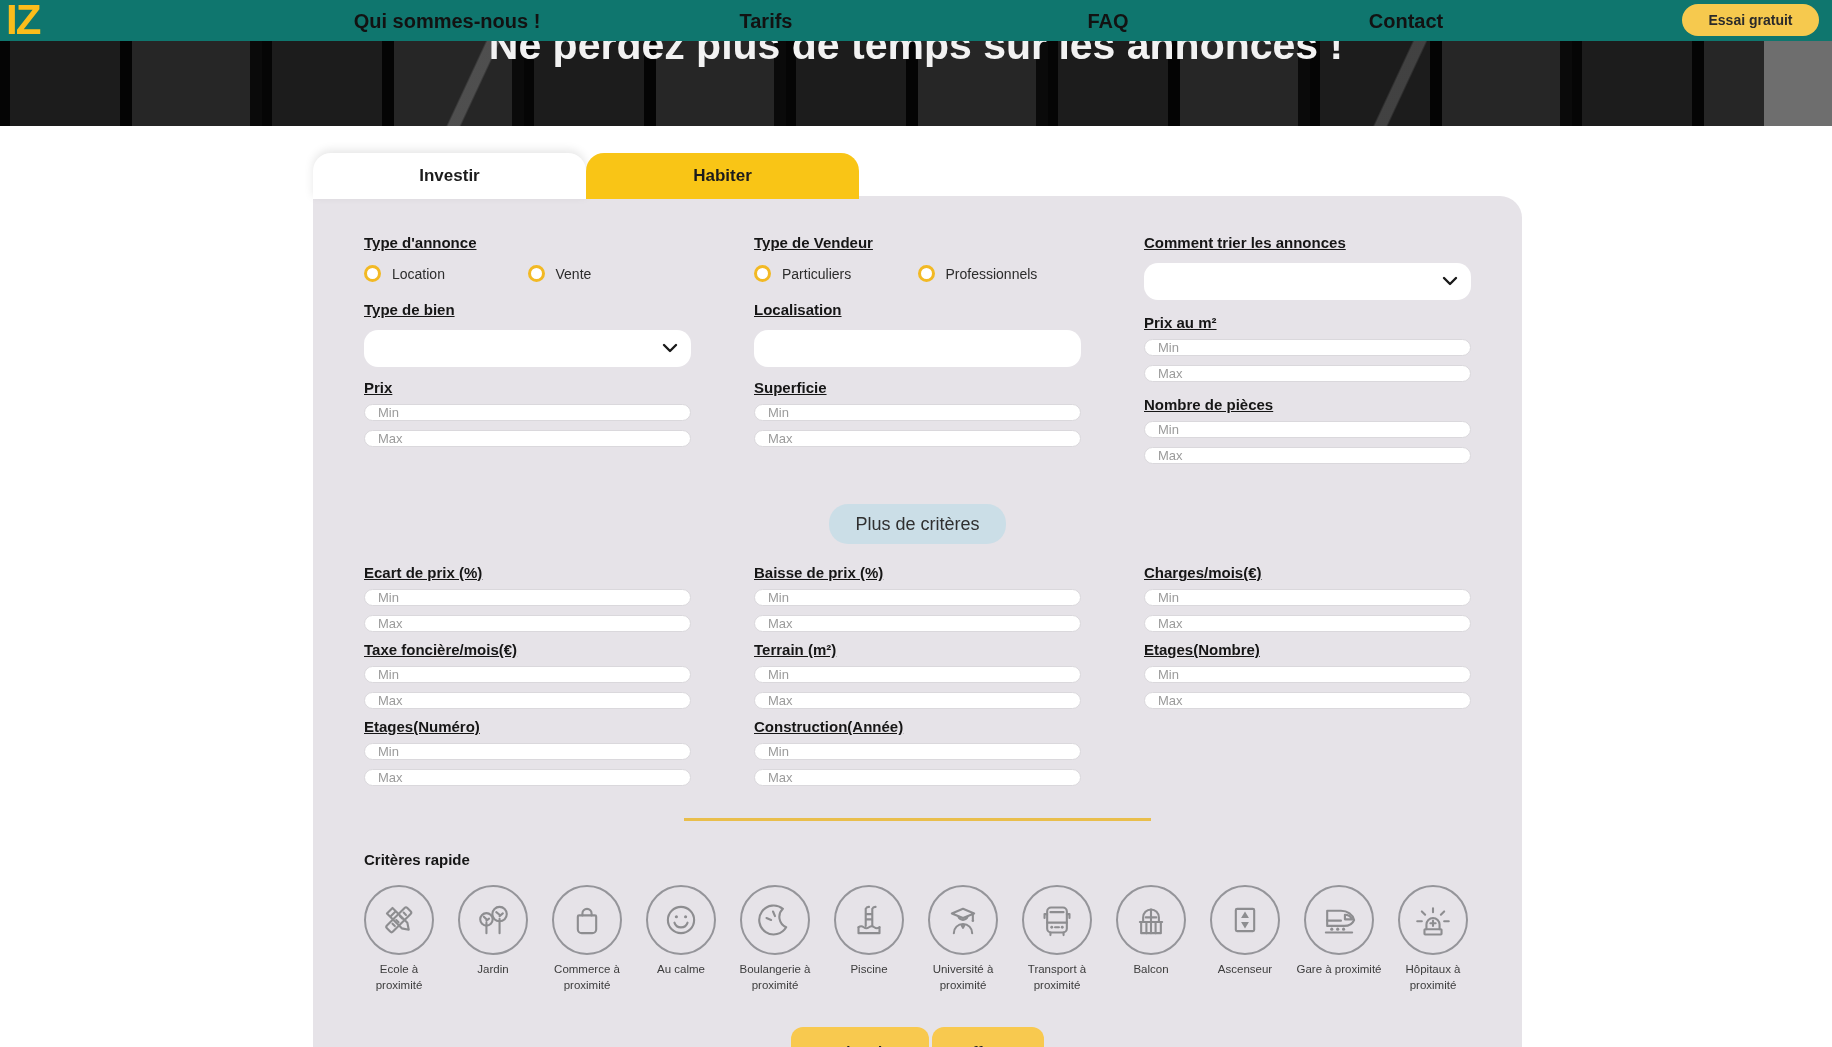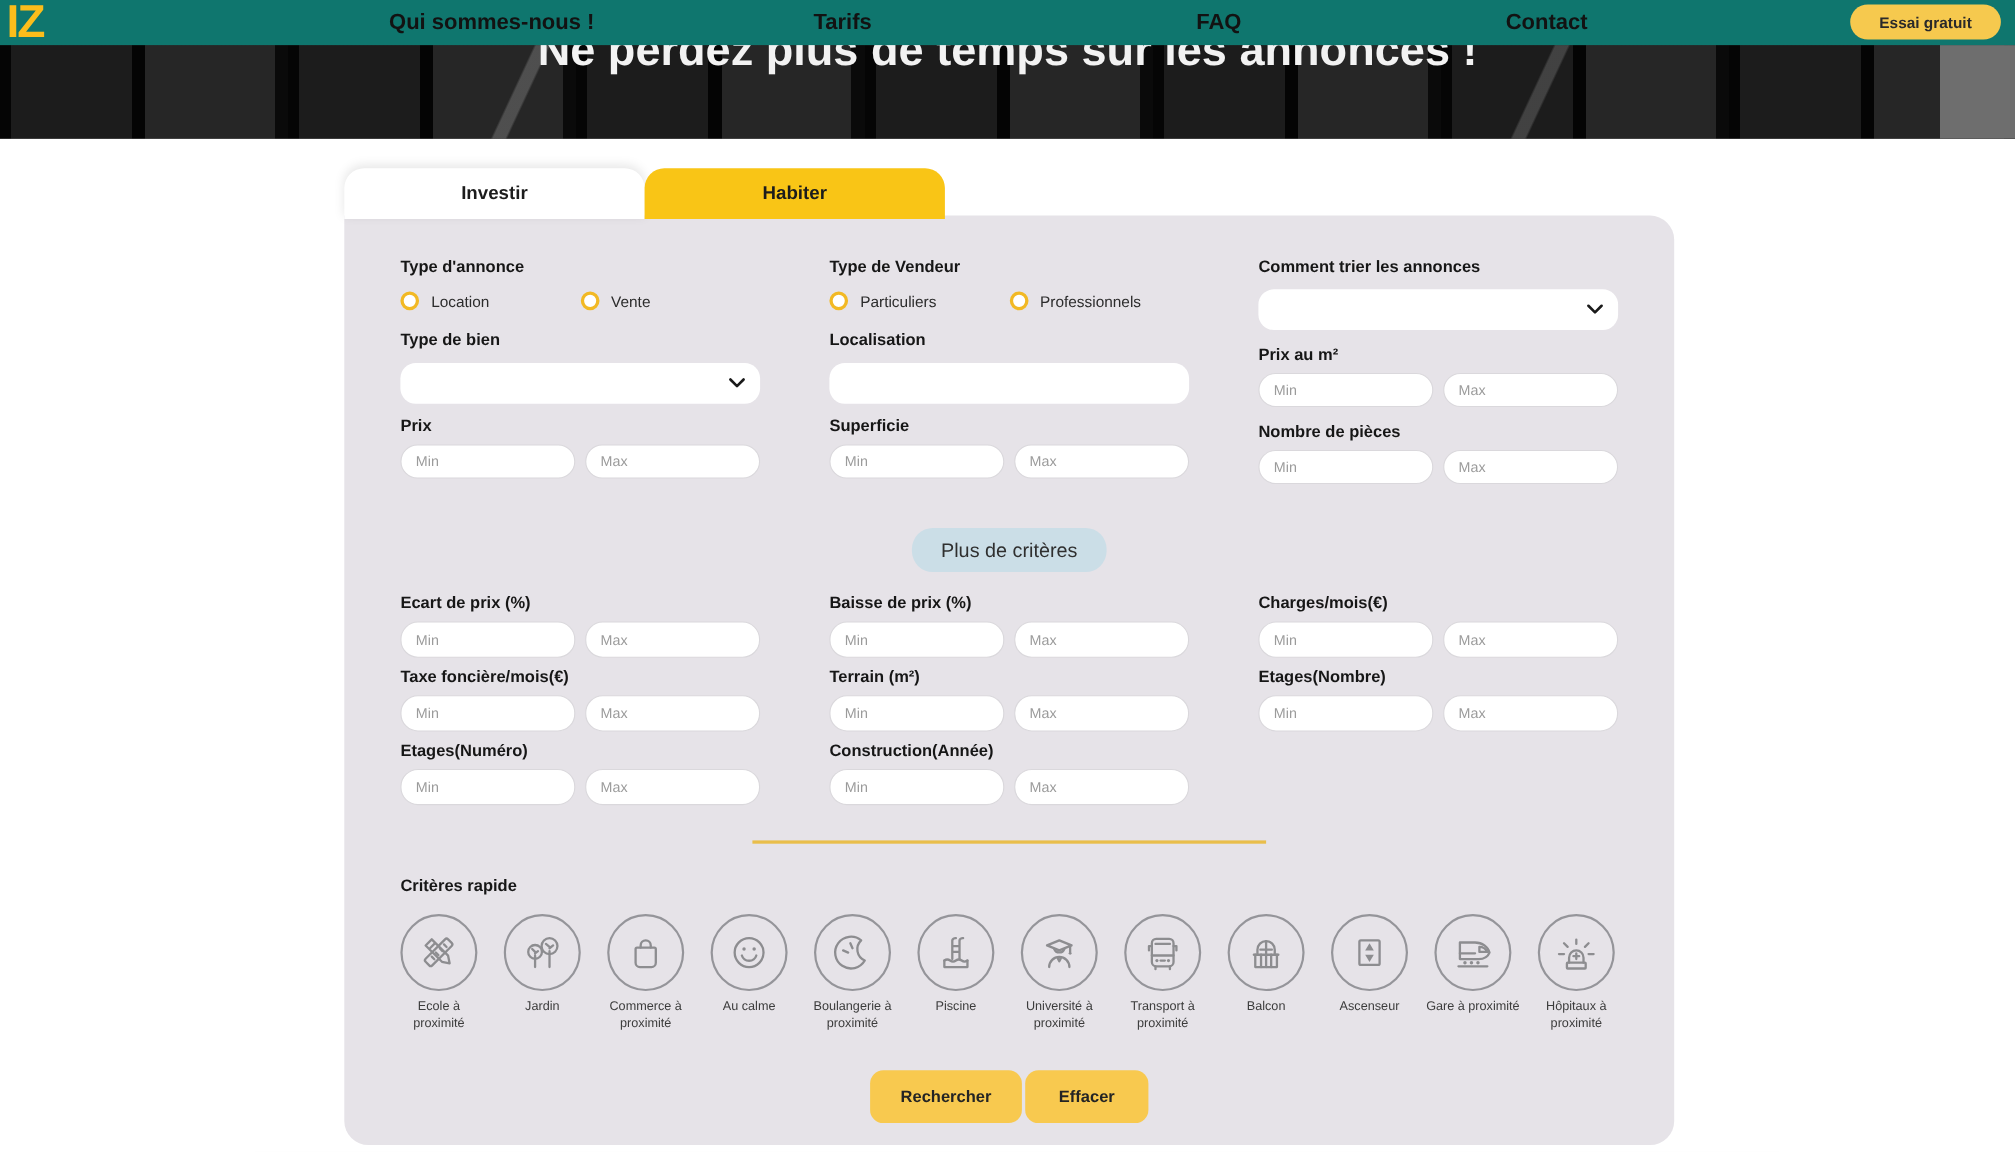--- a/index.html
+++ b/index.html
@@ -32,37 +32,37 @@
   .tabs { display:flex; margin:27px 0 0 313px; position:relative; z-index:2; }
   .tab { width:273px; height:46px; display:flex; align-items:center; justify-content:center;
     font-size:17px; font-weight:700; color:#1c1c1c; border-radius:18px 18px 0 0; cursor:pointer; }
   .tab.active { background:#F9C516; }
   .tab.idle { background:#ffffff; box-shadow:0 -3px 10px rgba(0,0,0,.10); }
 
   
   .panel { position:relative; z-index:1; margin:-3px 0 0 313px; width:1209px;
     background:#E6E3E8; border-radius:0 22px 22px 22px; padding:38px 51px 20px 51px; }
   .grid3 { display:grid; grid-template-columns:repeat(3,327px); column-gap:63px; }
-  .flabel { display:block; font-size:15px; font-weight:700; color:#161616; }
+  .flabel { display:block; font-size:15px; font-weight:700; color:#161616;text-decoration:underline; }
   .fg-radios .flabel { margin-bottom:14px; }
   .radio-row { display:flex; height:17px; margin-bottom:19px; }
   .radio-opt { display:flex; align-items:center; gap:11px; width:165px; cursor:pointer; }
   .radio-circle { width:17px; height:17px; border-radius:50%; background:#fff;
     border:3px solid #F2B924; flex:0 0 17px; }
   .radio-text { font-size:14px; color:#2c2c2c; }
   .fg-select .flabel, .fg-input .flabel { margin-bottom:12px; }
   .selwrap { position:relative; }
   select.ctl, input.ctl { width:100%; height:37px; border:none; border-radius:14px;
     background:#ffffff; appearance:none; -webkit-appearance:none; font-family:inherit;
     font-size:14px; color:#333; padding:0 34px 0 14px; outline:none; }
   input.ctl { padding-right:14px; }
   .chev { position:absolute; right:13px; top:11px; pointer-events:none; }
   .fg-select, .fg-input { margin-bottom:12px; }
   .fg-mm .flabel { margin-bottom:8px; }
-  .mm { display:flex; gap:9px; }
+  .mm { display:flex; gap:9px;flex-direction:column; }
   .mm input { flex:1; min-width:0; height:31px; border:1px solid #DAD8DC; border-radius:16px;
     background:#fff; font-family:inherit; font-size:13px; color:#333; padding:0 13px; outline:none; }
   .mm input::placeholder, input.ctl::placeholder { color:#9b9b9b; }
 
   .more-row { display:flex; justify-content:center; margin-top:40px; }
   .more-btn { height:40px; padding:0 26px; background:#CBDEE7; border:none; border-radius:19px;
     font-family:inherit; font-size:18px; color:#2f2f2f; cursor:pointer; }
 
   .ext { margin-top:20px; }
   .ext .fg-mm { margin-bottom:9px; }

